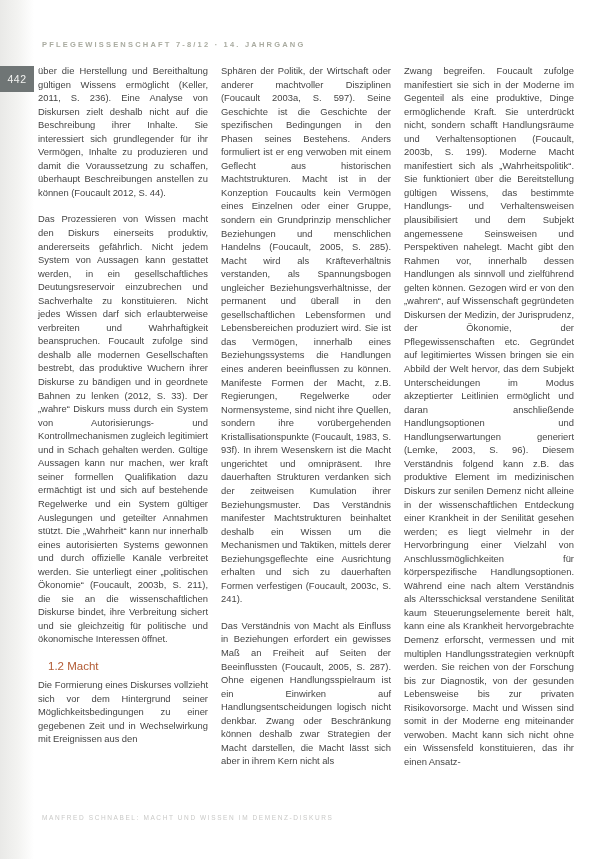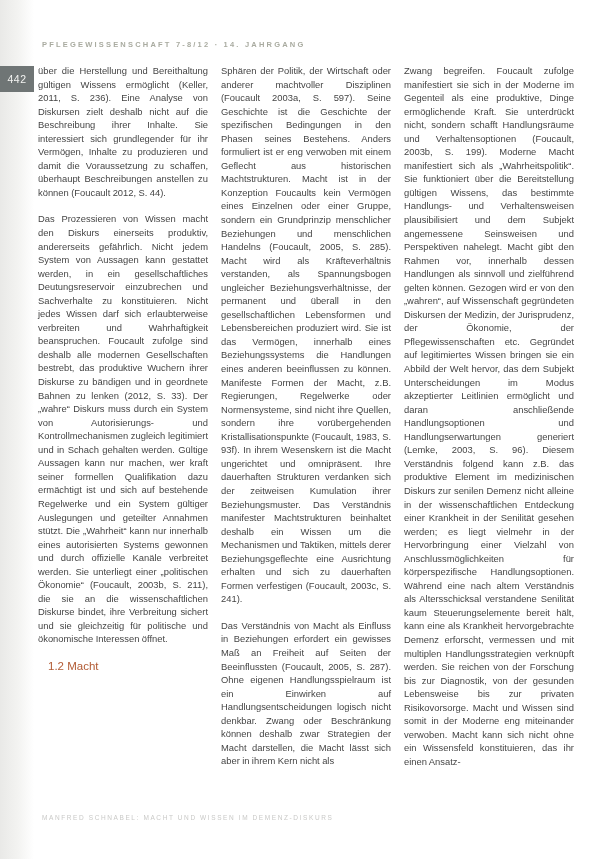--- a/index.html
+++ b/index.html
@@ -61,20 +61,21 @@
   <div class="page-tab">
     <span>442</span>
   </div>
 
   <div class="columns">
 
     <div class="col">
       <p>über die Herstellung und Bereithaltung gültigen Wissens ermöglicht (Keller, 2011, S. 236). Eine Analyse von Diskursen zielt deshalb nicht auf die Beschreibung ihrer Inhalte. Sie interessiert sich grundlegender für ihr Vermögen, Inhalte zu produzieren und damit die Voraussetzung zu schaffen, überhaupt Beschreibungen anstellen zu können (Foucault 2012, S. 44).</p>
       <p>Das Prozessieren von Wissen macht den Diskurs einerseits produktiv, andererseits gefährlich. Nicht jedem System von Aussagen kann gestattet werden, in ein gesellschaftliches Deutungsreservoir einzubrechen und Sachverhalte zu konstituieren. Nicht jedes Wissen darf sich erlaubterweise verbreiten und Wahrhaftigkeit beanspruchen. Foucault zufolge sind deshalb alle modernen Gesellschaften bestrebt, das produktive Wuchern ihrer Diskurse zu bändigen und in geordnete Bahnen zu lenken (2012, S. 33). Der „wahre“ Diskurs muss durch ein System von Autorisierungs- und Kontrollmechanismen zugleich legitimiert und in Schach gehalten werden. Gültige Aussagen kann nur machen, wer kraft seiner formellen Qualifikation dazu ermächtigt ist und sich auf bestehende Regelwerke und ein System gültiger Auslegungen und geteilter Annahmen stützt. Die „Wahrheit“ kann nur innerhalb eines autorisierten Systems gewonnen und durch offizielle Kanäle verbreitet werden. Sie unterliegt einer „politischen Ökonomie“ (Foucault, 2003b, S. 211), die sie an die wissenschaftlichen Diskurse bindet, ihre Verbreitung sichert und sie gleichzeitig für politische und ökonomische Interessen öffnet.</p>
       <h2 class="section-heading">1.2 Macht</h2>
+      <p>Die Formierung eines Diskurses vollzieht sich vor dem Hintergrund seiner Möglichkeitsbedingungen zu einer gegebenen Zeit und in Wechselwirkung mit Ereignissen aus den</p>
     </div>
 
     <div class="col">
       <p>Sphären der Politik, der Wirtschaft oder anderer machtvoller Disziplinen (Foucault 2003a, S. 597). Seine Geschichte ist die Geschichte der spezifischen Bedingungen in den Phasen seines Bestehens. Anders formuliert ist er eng verwoben mit einem Geflecht aus historischen Machtstrukturen. Macht ist in der Konzeption Foucaults kein Vermögen eines Einzelnen oder einer Gruppe, sondern ein Grundprinzip menschlicher Beziehungen und menschlichen Handelns (Foucault, 2005, S. 285). Macht wird als Kräfteverhältnis verstanden, als Spannungsbogen ungleicher Beziehungsverhältnisse, der permanent und überall in den gesellschaftlichen Lebensformen und Lebensbereichen produziert wird. Sie ist das Vermögen, innerhalb eines Beziehungssystems die Handlungen eines anderen beeinflussen zu können. Manifeste Formen der Macht, z.B. Regierungen, Regelwerke oder Normensysteme, sind nicht ihre Quellen, sondern ihre vorübergehenden Kristallisationspunkte (Foucault, 1983, S. 93f). In ihrem Wesenskern ist die Macht ungerichtet und omnipräsent. Ihre dauerhaften Strukturen verdanken sich der zeitweisen Kumulation ihrer Beziehungsmuster. Das Verständnis manifester Machtstrukturen beinhaltet deshalb ein Wissen um die Mechanismen und Taktiken, mittels derer Beziehungsgeflechte eine Ausrichtung erhalten und sich zu dauerhaften Formen verfestigen (Foucault, 2003c, S. 241).</p>
       <p>Das Verständnis von Macht als Einfluss in Beziehungen erfordert ein gewisses Maß an Freiheit auf Seiten der Beeinflussten (Foucault, 2005, S. 287). Ohne eigenen Handlungsspielraum ist ein Einwirken auf Handlungsentscheidungen logisch nicht denkbar. Zwang oder Beschränkung können deshalb zwar Strategien der Macht darstellen, die Macht lässt sich aber in ihrem Kern nicht als</p>
     </div>
 
     <div class="col">
       <p>Zwang begreifen. Foucault zufolge manifestiert sie sich in der Moderne im Gegenteil als eine produktive, Dinge ermöglichende Kraft. Sie unterdrückt nicht, sondern schafft Handlungsräume und Verhaltensoptionen (Foucault, 2003b, S. 199). Moderne Macht manifestiert sich als „Wahrheitspolitik“. Sie funktioniert über die Bereitstellung gültigen Wissens, das bestimmte Handlungs- und Verhaltensweisen plausibilisiert und dem Subjekt angemessene Seinsweisen und Perspektiven nahelegt. Macht gibt den Rahmen vor, innerhalb dessen Handlungen als sinnvoll und zielführend gelten können. Gezogen wird er von den „wahren“, auf Wissenschaft gegründeten Diskursen der Medizin, der Jurisprudenz, der Ökonomie, der Pflegewissenschaften etc. Gegründet auf legitimiertes Wissen bringen sie ein Abbild der Welt hervor, das dem Subjekt Unterscheidungen im Modus akzeptierter Leitlinien ermöglicht und daran anschließende Handlungsoptionen und Handlungserwartungen generiert (Lemke, 2003, S. 96). Diesem Verständnis folgend kann z.B. das produktive Element im medizinischen Diskurs zur senilen Demenz nicht alleine in der wissenschaftlichen Entdeckung einer Krankheit in der Senilität gesehen werden; es liegt vielmehr in der Hervorbringung einer Vielzahl von Anschlussmöglichkeiten für körperspezifische Handlungsoptionen. Während eine nach altem Verständnis als Altersschicksal verstandene Senilität kaum Steuerungselemente bereit hält, kann eine als Krankheit hervorgebrachte Demenz erforscht, vermessen und mit multiplen Handlungsstrategien verknüpft werden. Sie reichen von der Forschung bis zur Diagnostik, von der gesunden Lebensweise bis zur privaten Risikovorsorge. Macht und Wissen sind somit in der Moderne eng miteinander verwoben. Macht kann sich nicht ohne ein Wissensfeld konstituieren, das ihr einen Ansatz-</p>
     </div>

